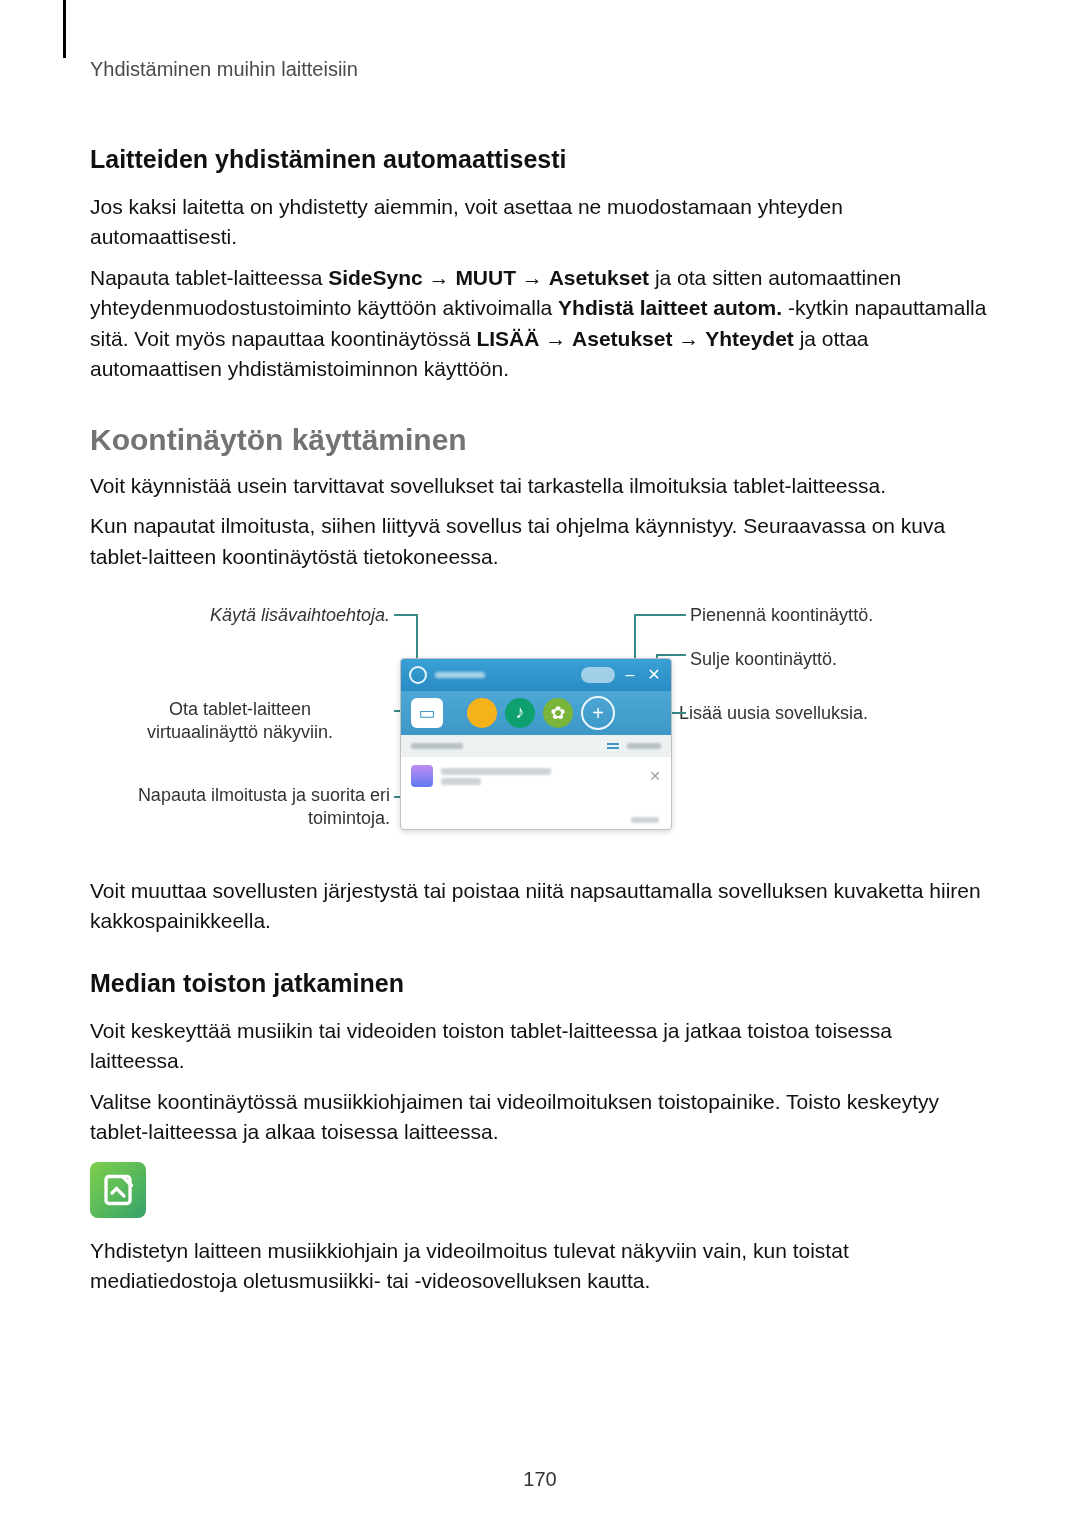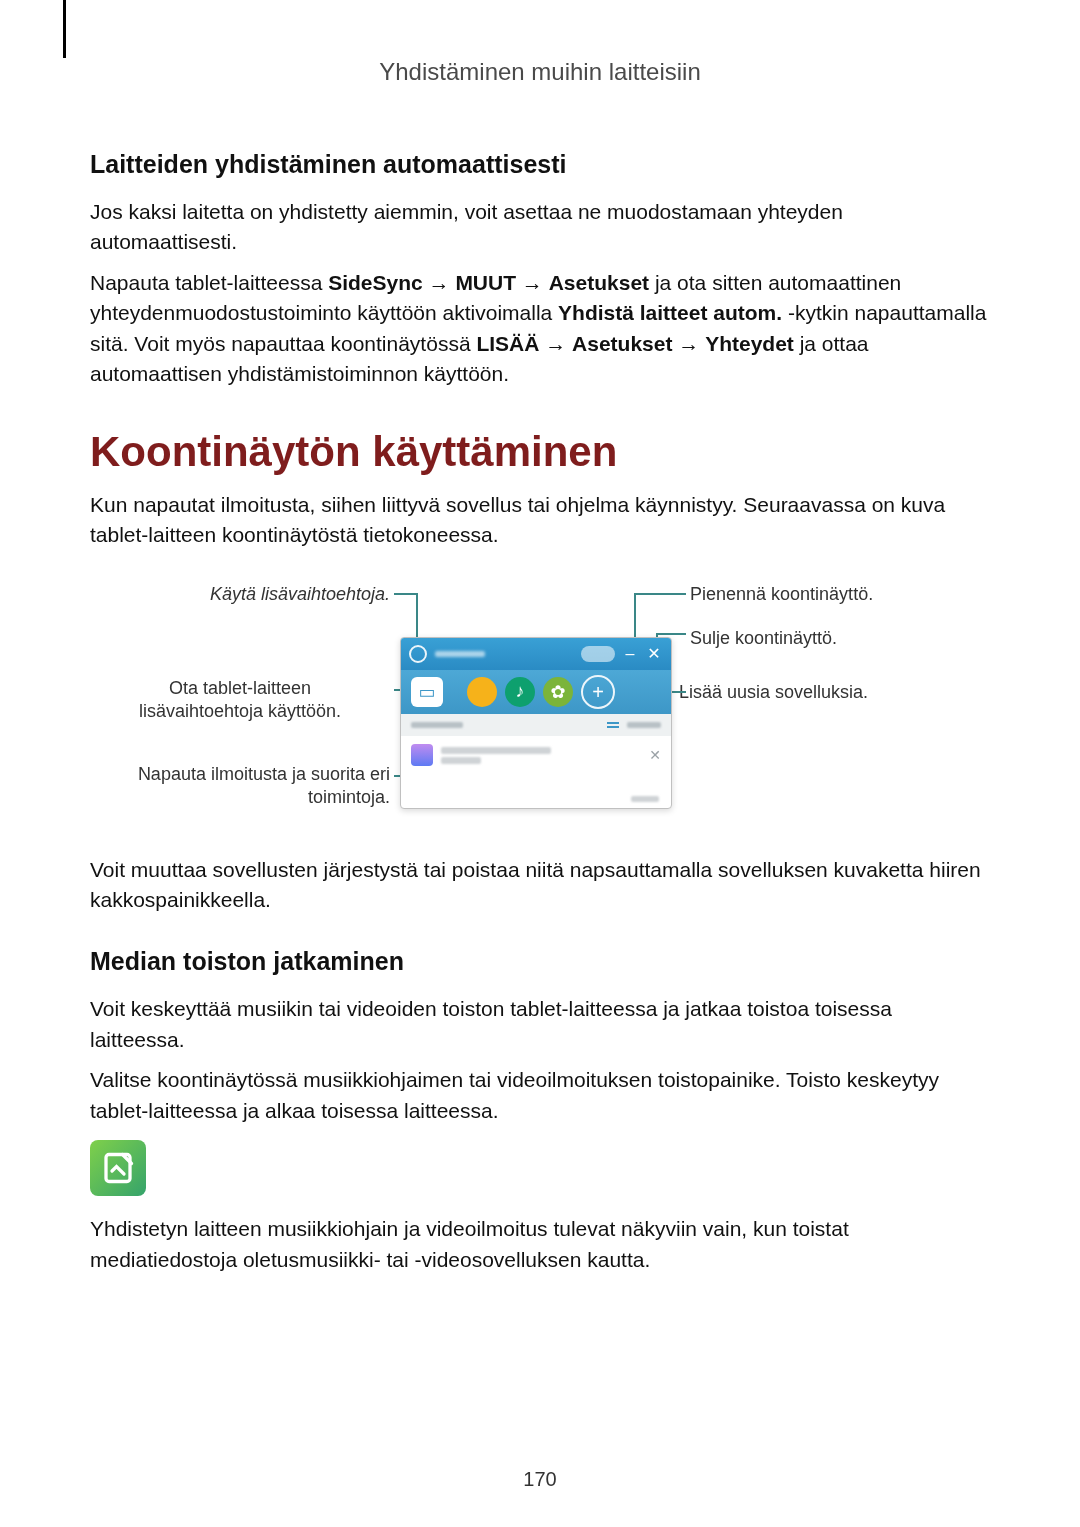--- a/index.html
+++ b/index.html
@@ -18,37 +18,36 @@
   }
   .spine{
     position:absolute;
     left:63px;
     top:0;
     width:3px;
     height:58px;
     background:#000;
   }
   .running-header{
-    font-size:24px;
+    font-size:20px;
     color:#4a4a4a;
     margin-top:8px;
     margin-bottom:64px;
     font-weight:400;
-    text-align:center;
   }
   h3.small-black{
     font-size:25px;
     font-weight:700;
     color:#111;
     margin:0 0 18px 0;
   }
   h2.teal{
-    font-size:42px;
+    font-size:30px;
     font-weight:700;
-    color:#7f1d1d;
+    color:#737373;
     margin:38px 0 14px 0;
   }
   p.body{
     font-size:21px;
     line-height:1.45;
     margin:0 0 10px 0;
     color:#111;
   }
   .bold{font-weight:700;}
   .diagram-wrap{
@@ -163,28 +162,29 @@
   <h3 class="small-black">Laitteiden yhdistäminen automaattisesti</h3>
 
   <p class="body">Jos kaksi laitetta on yhdistetty aiemmin, voit asettaa ne muodostamaan yhteyden automaattisesti.</p>
 
   <p class="body">
     <span>Napauta tablet-laitteessa </span><span class="bold">SideSync</span><span> → </span><span class="bold">MUUT</span><span> → </span><span class="bold">Asetukset</span><span> ja ota sitten automaattinen yhteydenmuodostustoiminto käyttöön aktivoimalla </span><span class="bold">Yhdistä laitteet autom.</span><span> -kytkin napauttamalla sitä. Voit myös napauttaa koontinäytössä </span><span class="bold">LISÄÄ</span><span> → </span><span class="bold">Asetukset</span><span> → </span><span class="bold">Yhteydet</span><span> ja ottaa automaattisen yhdistämistoiminnon käyttöön.</span>
   </p>
 
   <h2 class="teal">Koontinäytön käyttäminen</h2>
 
+  <p class="body">Voit käynnistää usein tarvittavat sovellukset tai tarkastella ilmoituksia tablet-laitteessa.</p>
   <p class="body">Kun napautat ilmoitusta, siihen liittyvä sovellus tai ohjelma käynnistyy. Seuraavassa on kuva tablet-laitteen koontinäytöstä tietokoneessa.</p>
 
   <div class="diagram-wrap">
 
     <div class="callout left" style="left:0;top:14px;width:300px;font-style:italic;">Käytä lisävaihtoehtoja.</div>
     <div class="callout left" style="left:0;top:108px;width:300px;text-align:center;">
       <span>Ota tablet-laitteen</span><br>
-      <span>lisävaihtoehtoja käyttöön.</span>
+      <span>virtuaalinäyttö näkyviin.</span>
     </div>
     <div class="callout left" style="left:0;top:194px;width:300px;">
       <span>Napauta ilmoitusta ja suorita eri</span><br>
       <span>toimintoja.</span>
     </div>
 
     <div class="callout" style="left:600px;top:14px;">Pienennä koontinäyttö.</div>
     <div class="callout" style="left:600px;top:58px;">Sulje koontinäyttö.</div>
     <div class="callout" style="left:589px;top:112px;">Lisää uusia sovelluksia.</div>
 

